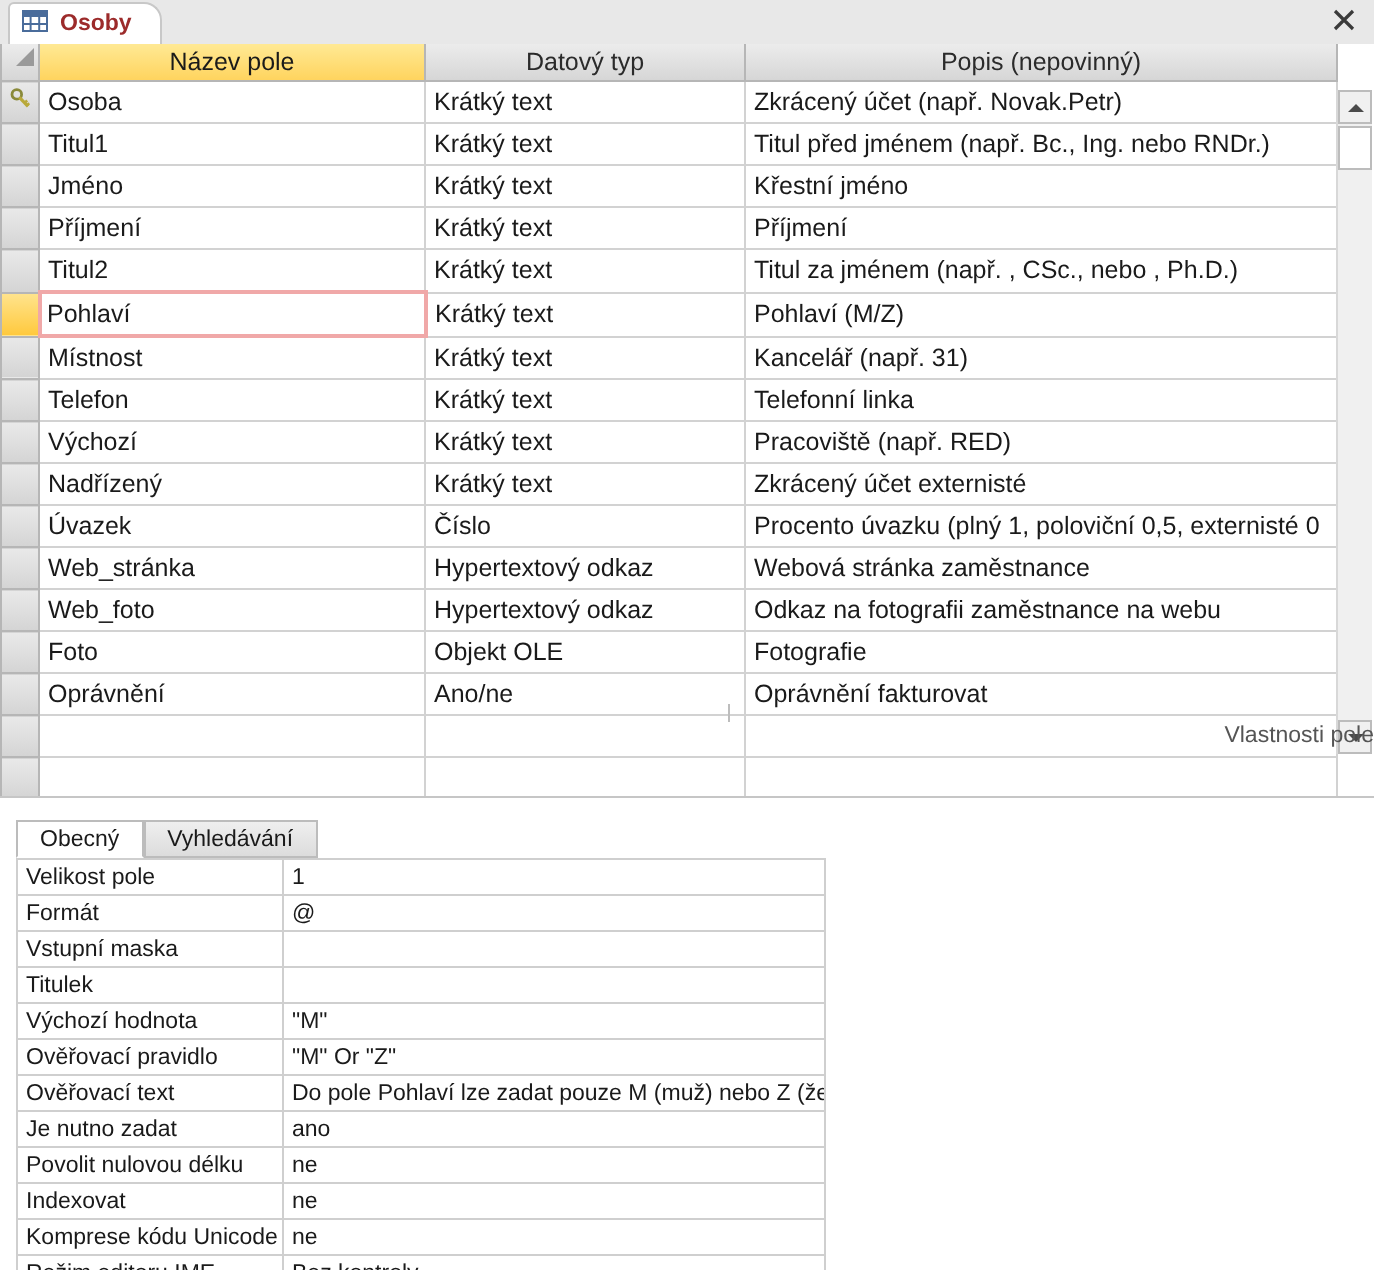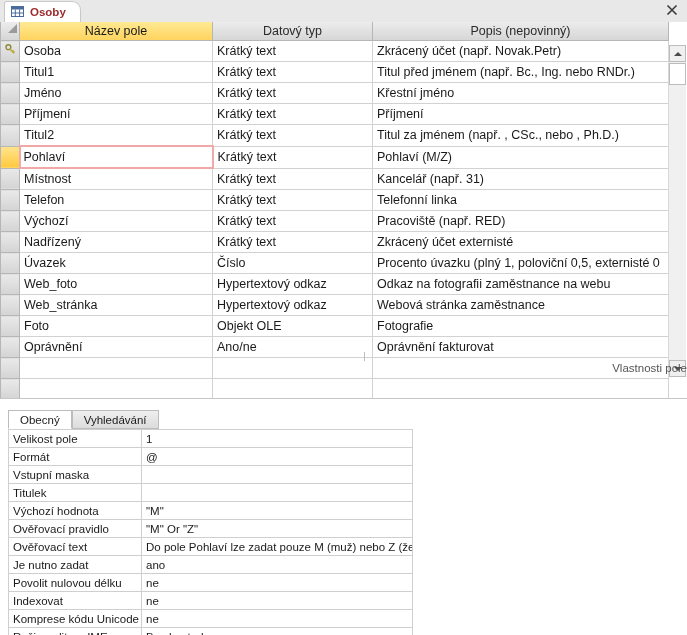--- a/index.html
+++ b/index.html
@@ -353,30 +353,30 @@
 
         <tr>
           <td class="rowsel"></td>
           <td class="cell-name">Úvazek</td>
           <td>Číslo</td>
           <td>Procento úvazku (plný 1, poloviční 0,5, externisté 0</td>
         </tr>
 
         <tr>
           <td class="rowsel"></td>
+          <td class="cell-name">Web_stránka</td>
+          <td>Hypertextový odkaz</td>
+          <td>Webová stránka zaměstnance</td>
+        </tr>
+
+        <tr>
+          <td class="rowsel"></td>
           <td class="cell-name">Web_foto</td>
           <td>Hypertextový odkaz</td>
           <td>Odkaz na fotografii zaměstnance na webu</td>
-        </tr>
-
-        <tr>
-          <td class="rowsel"></td>
-          <td class="cell-name">Web_stránka</td>
-          <td>Hypertextový odkaz</td>
-          <td>Webová stránka zaměstnance</td>
         </tr>
 
         <tr>
           <td class="rowsel"></td>
           <td class="cell-name">Foto</td>
           <td>Objekt OLE</td>
           <td>Fotografie</td>
         </tr>
 
         <tr>

